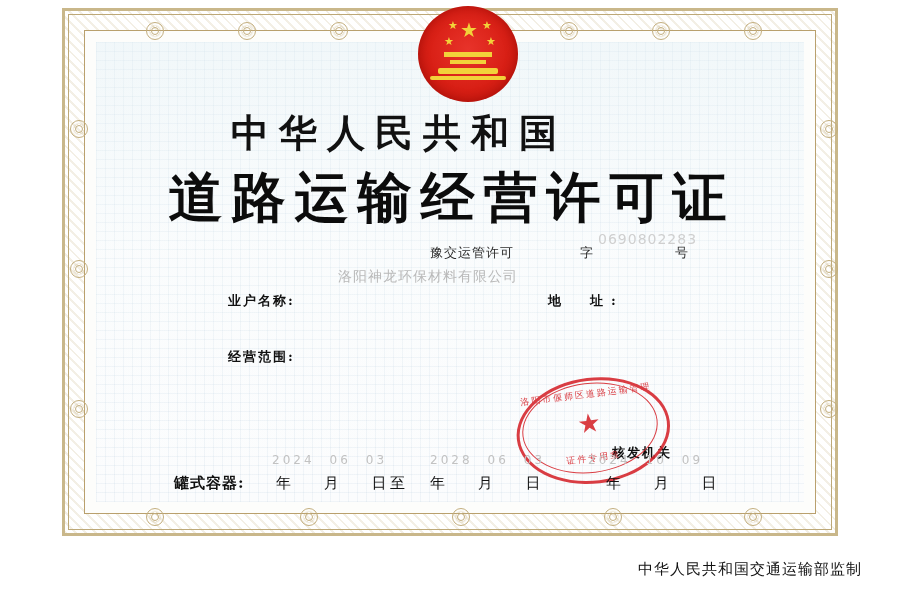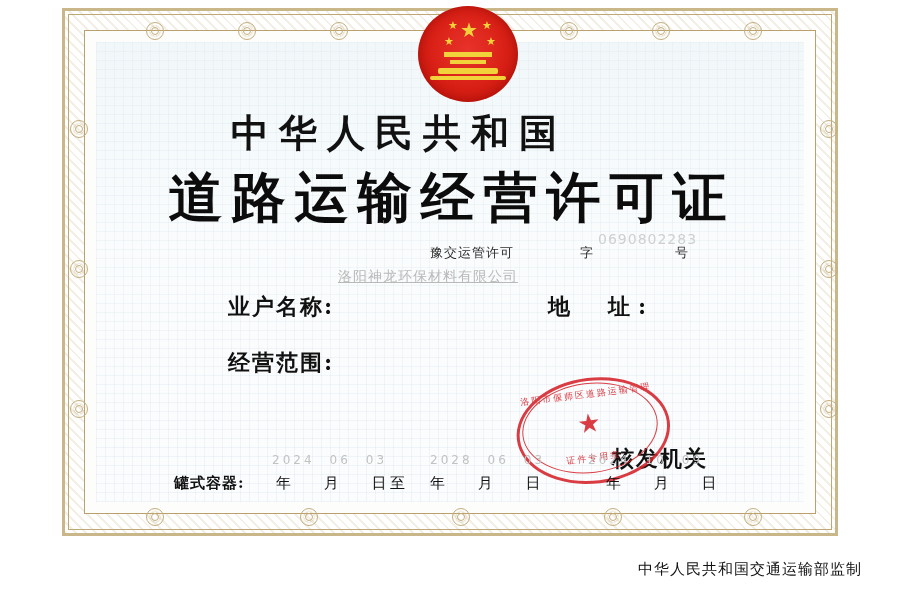--- a/index.html
+++ b/index.html
@@ -158,38 +158,37 @@
     font-size: 14px;
     color: #cfcfcf;
     letter-spacing: 1px;
   }
 
   
   .label {
     position: absolute;
     font-family: "DejaVu Serif", "Liberation Serif", serif;
     font-weight: bold;
-    font-size: 22px;
+    font-size: 13px;
     color: #111111;
     letter-spacing: 2px;
   }
   .lbl-name   { left: 228px; top: 292px; }
   .lbl-addr   { left: 548px; top: 292px; letter-spacing: 8px; }
   .lbl-scope  { left: 228px; top: 348px; }
   .lbl-issuer { left: 612px; top: 444px; }
   .lbl-valid  { left: 174px; top: 474px; font-size: 15px; letter-spacing: 1px; }
 
   
   .value {
     position: absolute;
     color: #b9b9b9;
     font-size: 14px;
     letter-spacing: 1px;
     font-family: "DejaVu Sans", "Liberation Sans", sans-serif;
-    text-decoration: underline;
   }
   .val-name  { left: 338px; top: 268px; }
   .val-addr  { left: 672px; top: 268px; width: 150px; line-height: 22px; }
   .val-scope { left: 344px; top: 328px; width: 330px; line-height: 22px; }
 
   
   .date-marks {
     position: absolute;
     top: 452px;
     left: 0;

